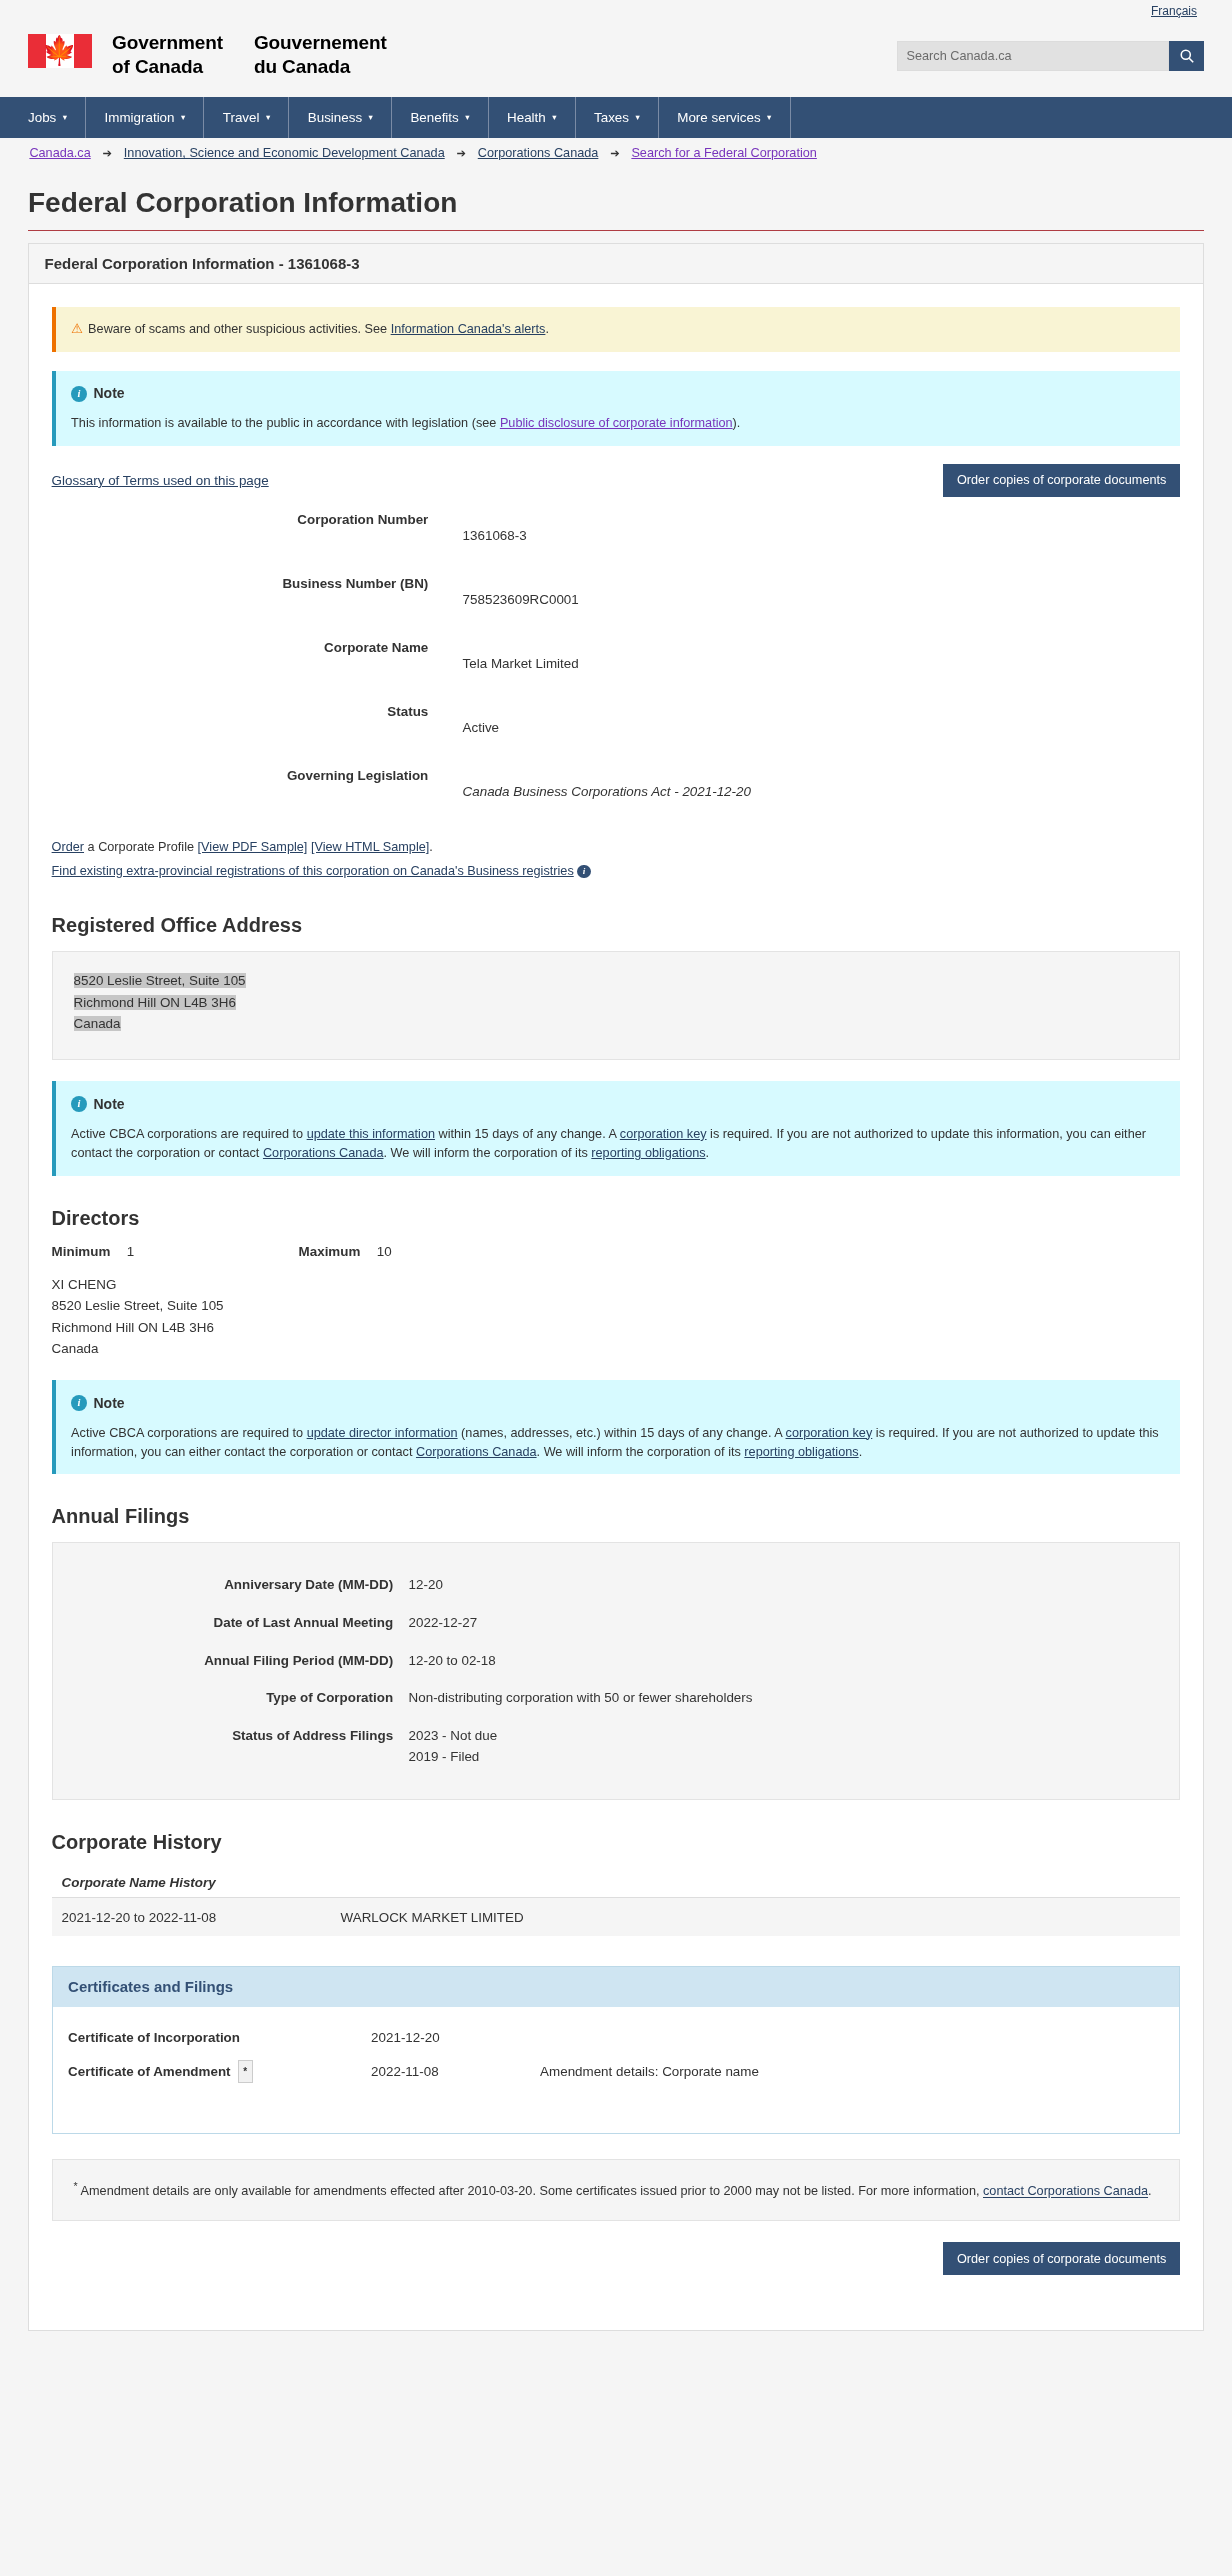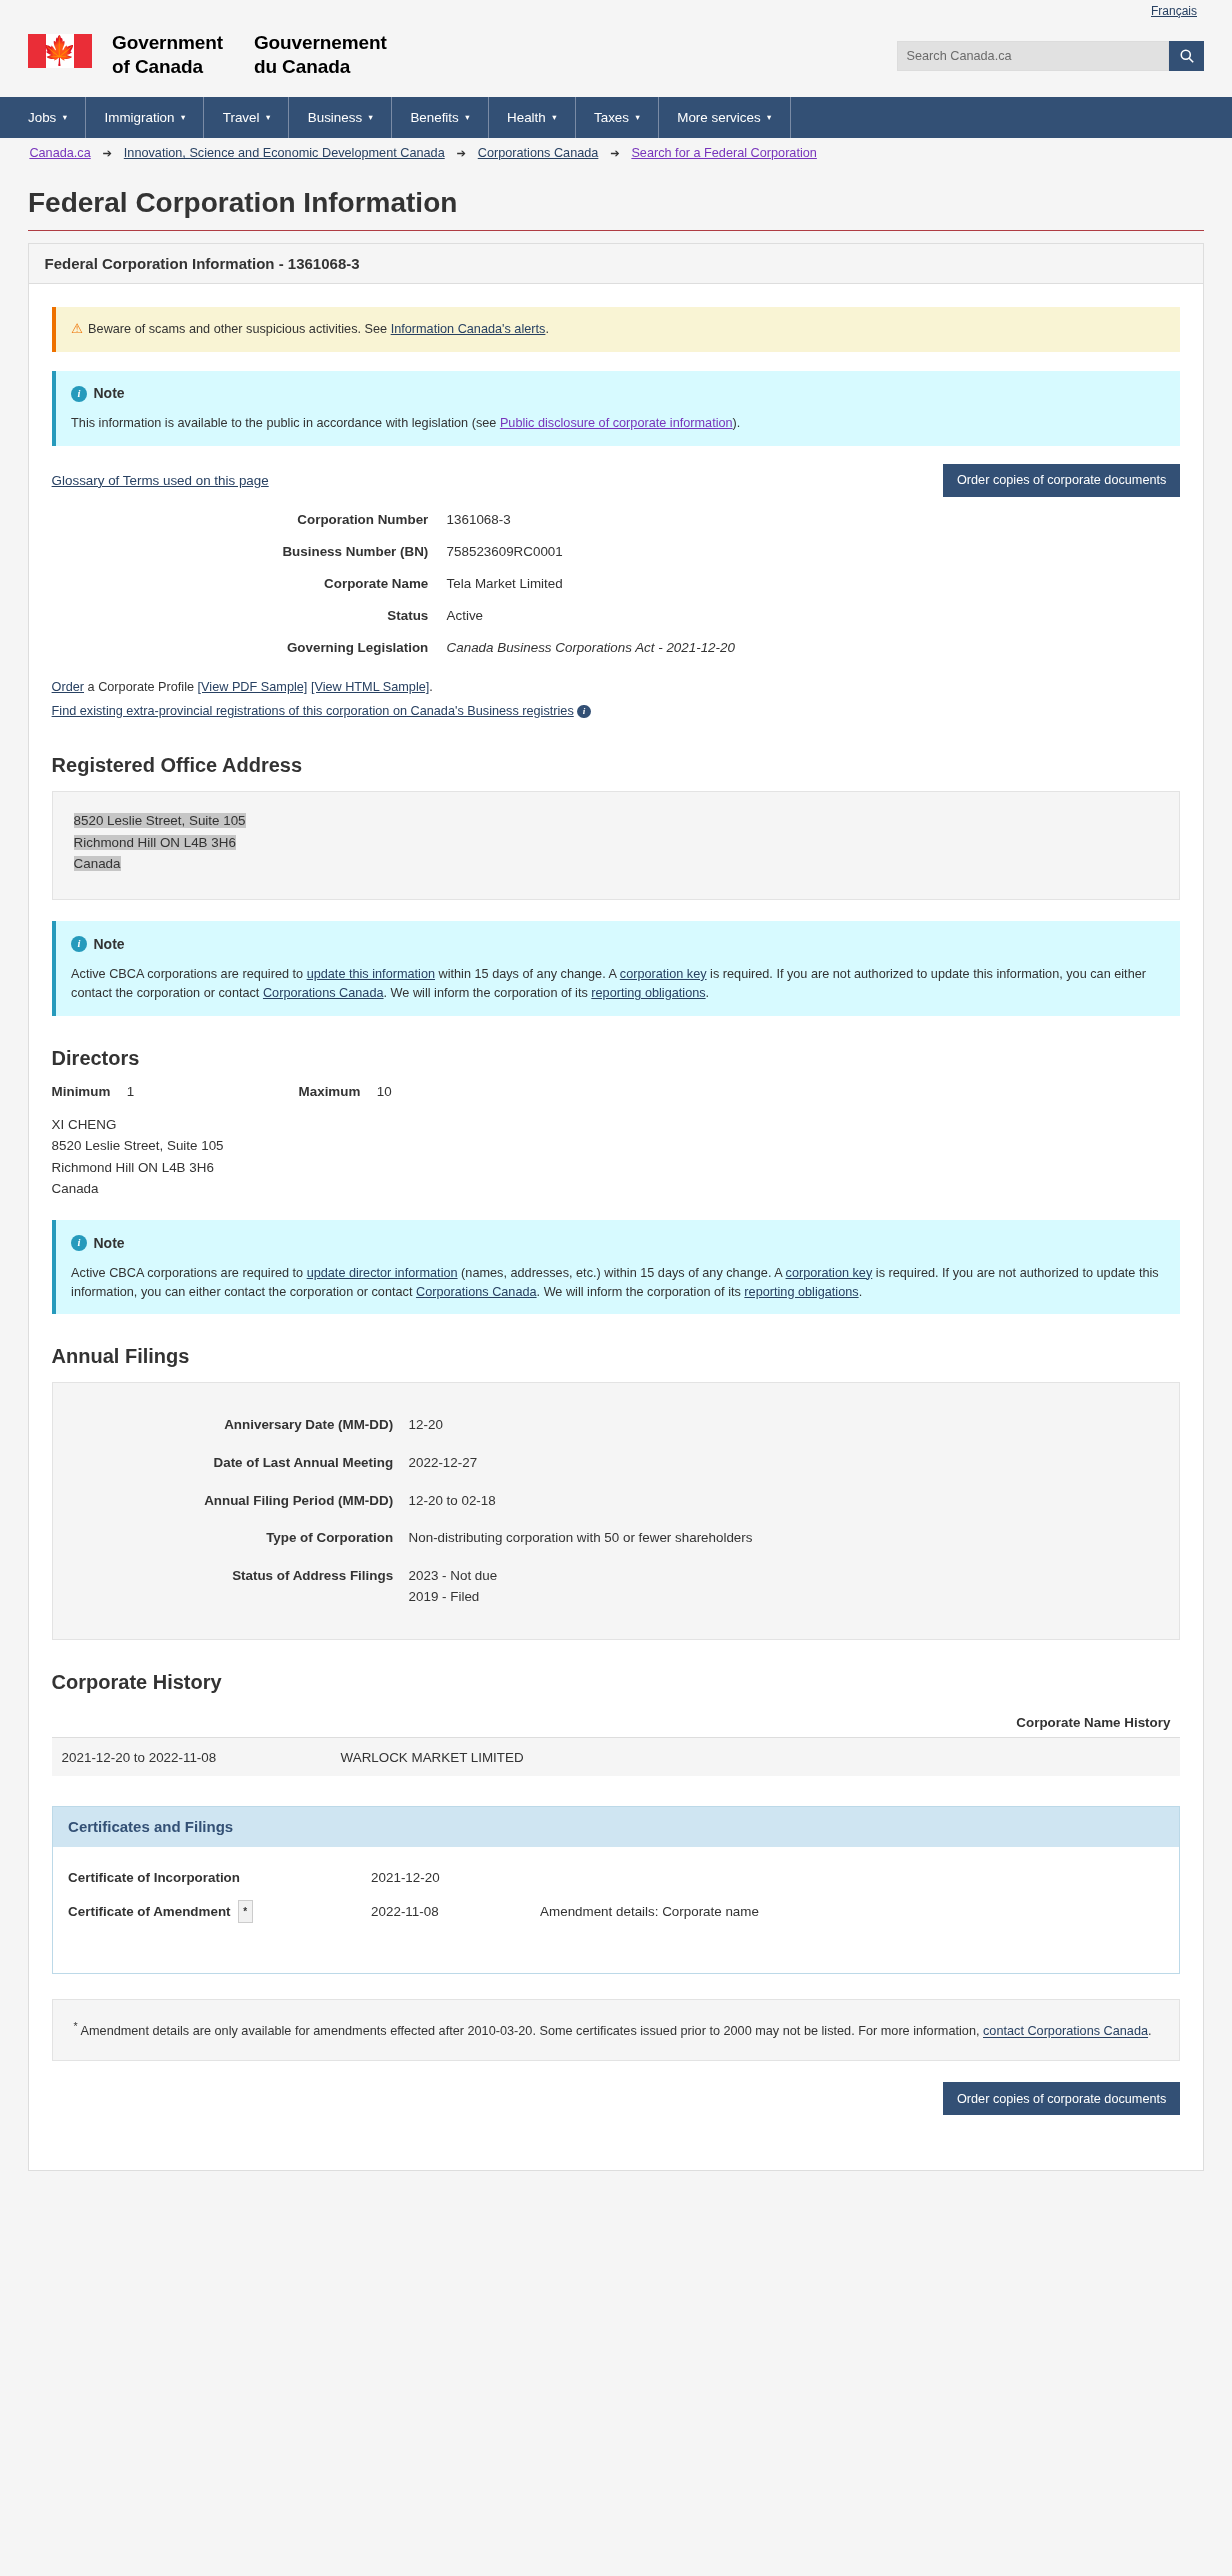--- a/index.html
+++ b/index.html
@@ -80,21 +80,21 @@
      font-style:italic; font-family:"Liberation Serif", serif; }
   .ico-warn { color:#ee7100; font-size:13.4px; margin-right:5px; }
 
   .glossary-row { display:flex; align-items:center; justify-content:space-between; margin:7px 0 15.5px 0; }
   .btn-primary { background:#335075; color:#fff; border:none; padding:9.2px 14px; font-size:12.7px;
                  cursor:pointer; font-family:"Liberation Sans", sans-serif; }
 
   
   .dl { display:grid; grid-template-columns:395px 1fr; row-gap:17px; column-gap:0; font-size:13.4px; }
   .dl dt { font-weight:bold; text-align:right; padding-right:18.3px; color:#333; }
-  .dl dd { margin:0; color:#333; }
+  .dl dd { margin:16px; color:#333; }
   .dl dd.italic { font-style:italic; }
 
   .link-lines { margin-top:21px; font-size:12.7px; line-height:1.85; }
   .info-dot { display:inline-flex; width:13.4px; height:13.4px; border-radius:50%; background:#335075;
      color:#fff; font-size:9.2px; font-weight:bold; align-items:center; justify-content:center;
      vertical-align:middle; margin-left:3.5px; font-family:"Liberation Serif", serif; font-style:italic; }
 
   h2.sec { font-size:20px; font-weight:bold; color:#333; margin:31px 0 14px 0; }
 
   .greybox { background:#f5f5f5; border:0.7px solid #e3e3e3; padding:18.3px 21px; font-size:13.4px; line-height:1.55; }
@@ -104,21 +104,21 @@
   .minmax .lbl { font-weight:bold; }
   .minmax .lbl span.val { font-weight:normal; margin-left:12.7px; }
 
   .addr-block { font-size:13.4px; line-height:1.58; margin-bottom:7px; }
 
   .dl-filings { display:grid; grid-template-columns:335px 1fr; row-gap:17px; font-size:13.4px; }
   .dl-filings dt { font-weight:bold; text-align:right; padding-right:15.5px; }
   .dl-filings dd { margin:0; }
 
   table.hist { width:100%; border-collapse:collapse; font-size:13.4px; margin-top:2.8px; }
-  table.hist th { text-align:right; font-weight:bold; padding:7px 10px; border-bottom:1.4px solid #ddd; }
+  table.hist th { text-align:left; font-weight:bold; padding:7px 10px; border-bottom:1.4px solid #ddd;font-style:italic; }
   table.hist td { padding:11.3px 10px; }
   table.hist tr.alt td { background:#f5f5f5; }
   table.hist td.col1 { width:279px; }
 
   .cert-panel { border:0.7px solid #bcd9e8; margin-top:30px; }
   .cert-head { background:#cfe5f2; color:#335075; font-weight:bold; font-size:15px; padding:11.3px 15.5px; }
   .cert-body { background:#fff; padding:15.5px 15.5px 42px 15.5px; }
   .cert-row { display:grid; grid-template-columns:303px 169px 1fr; align-items:center; font-size:13.4px; padding:7.8px 0; }
   .cert-row .name { font-weight:bold; display:flex; align-items:center; gap:7px; }
   .star-btn { display:inline-flex; align-items:center; justify-content:center; width:15.5px; height:22.6px;

